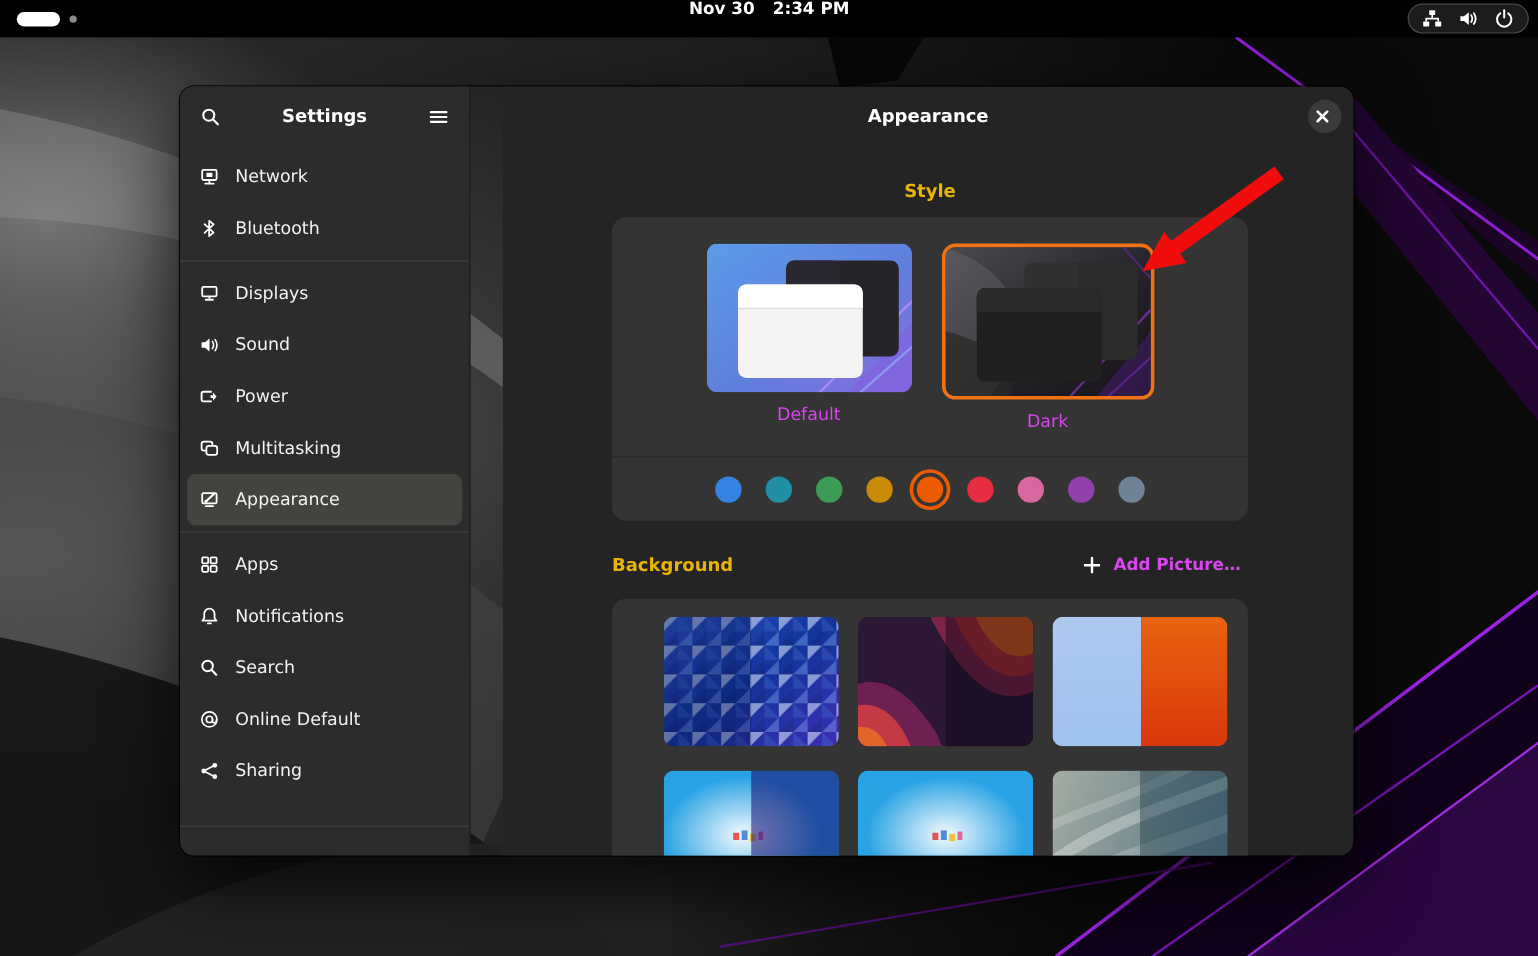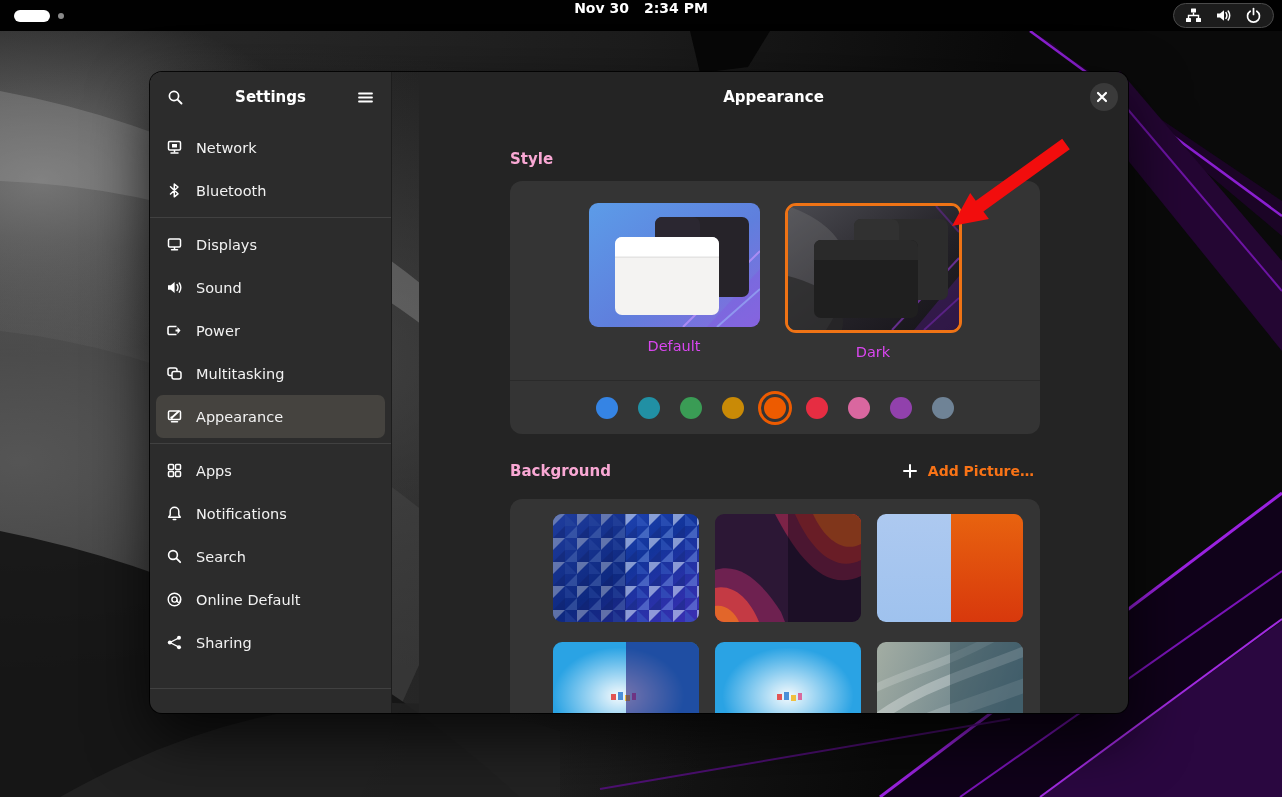--- a/index.html
+++ b/index.html
@@ -39,34 +39,34 @@
   .nav-sep{height:1px;background:#414141;margin:5px -6px;}
   .nav-sep.bottom{margin-top:24px;}
   .nicon{width:17px;height:17px;flex:0 0 17px;display:flex;}
   
   .main{flex:1;background:#242424;position:relative;}
   .m-header{position:relative;height:50px;display:flex;align-items:center;justify-content:center;}
   .m-title{font-weight:bold;font-size:15px;}
   .close{position:absolute;right:10px;top:11px;width:28px;height:28px;border-radius:50%;
          background:#3a3a3a;border:none;display:flex;align-items:center;justify-content:center;cursor:pointer;}
   .content{padding:28px 88px 0 91px;}
-  .sec-label{font-weight:bold;font-size:15px;color:#f9a8d4;}
+  .sec-label{font-weight:bold;font-size:15px;color:#eab308;text-align:center;}
   .card{background:#343434;border-radius:12px;}
   .style-card{margin-top:13px;height:253px;}
   .previews{display:flex;justify-content:center;gap:25px;padding-top:22px;}
   .prev-block{text-align:center;cursor:pointer;}
   .prev{width:171px;height:124px;border-radius:9px;overflow:hidden;line-height:0;}
   .prev.selected{border:3px solid #ef7315;width:177px;height:130px;border-radius:11px;}
   .prev-label{margin-top:12px;font-size:14.5px;color:#d946ef;line-height:1;}
   .divider{height:1px;background:#2a2a2a;margin-top:20px;}
   .accents{height:54px;display:flex;align-items:center;justify-content:center;gap:20px;}
   .swatch{width:22px;height:22px;border-radius:50%;cursor:pointer;}
   .swatch.sel{box-shadow:0 0 0 3px #343434,0 0 0 6px #ed5b00;}
   .bg-head{margin-top:24px;height:26px;display:flex;align-items:center;justify-content:space-between;}
-  .addpic{background:none;border:none;color:#f97316;font-weight:bold;font-size:14px;display:flex;
+  .addpic{background:none;border:none;color:#d946ef;font-weight:bold;font-size:14px;display:flex;
           gap:8px;align-items:center;cursor:pointer;font-family:inherit;}
   .bg-card{margin-top:15px;height:300px;padding:15px 0 0 43px;}
   .thumbs{display:flex;flex-wrap:wrap;gap:20px 16px;width:480px;}
   .thumb{width:146px;height:108px;border-radius:9px;overflow:hidden;line-height:0;cursor:pointer;}
   
   .arrow{position:absolute;left:930px;top:135px;pointer-events:none;}
 </style>
 </head>
 <body>
 

